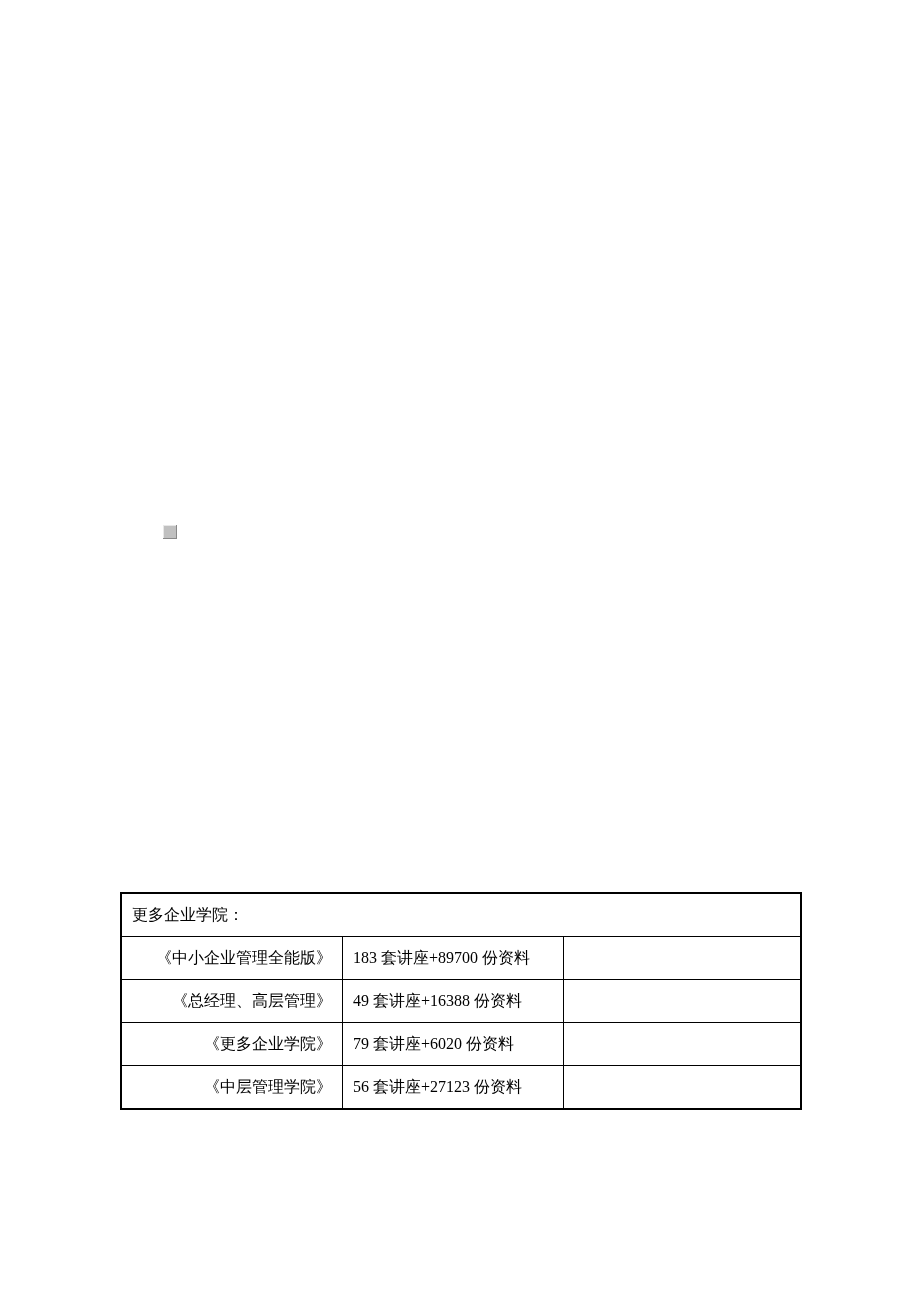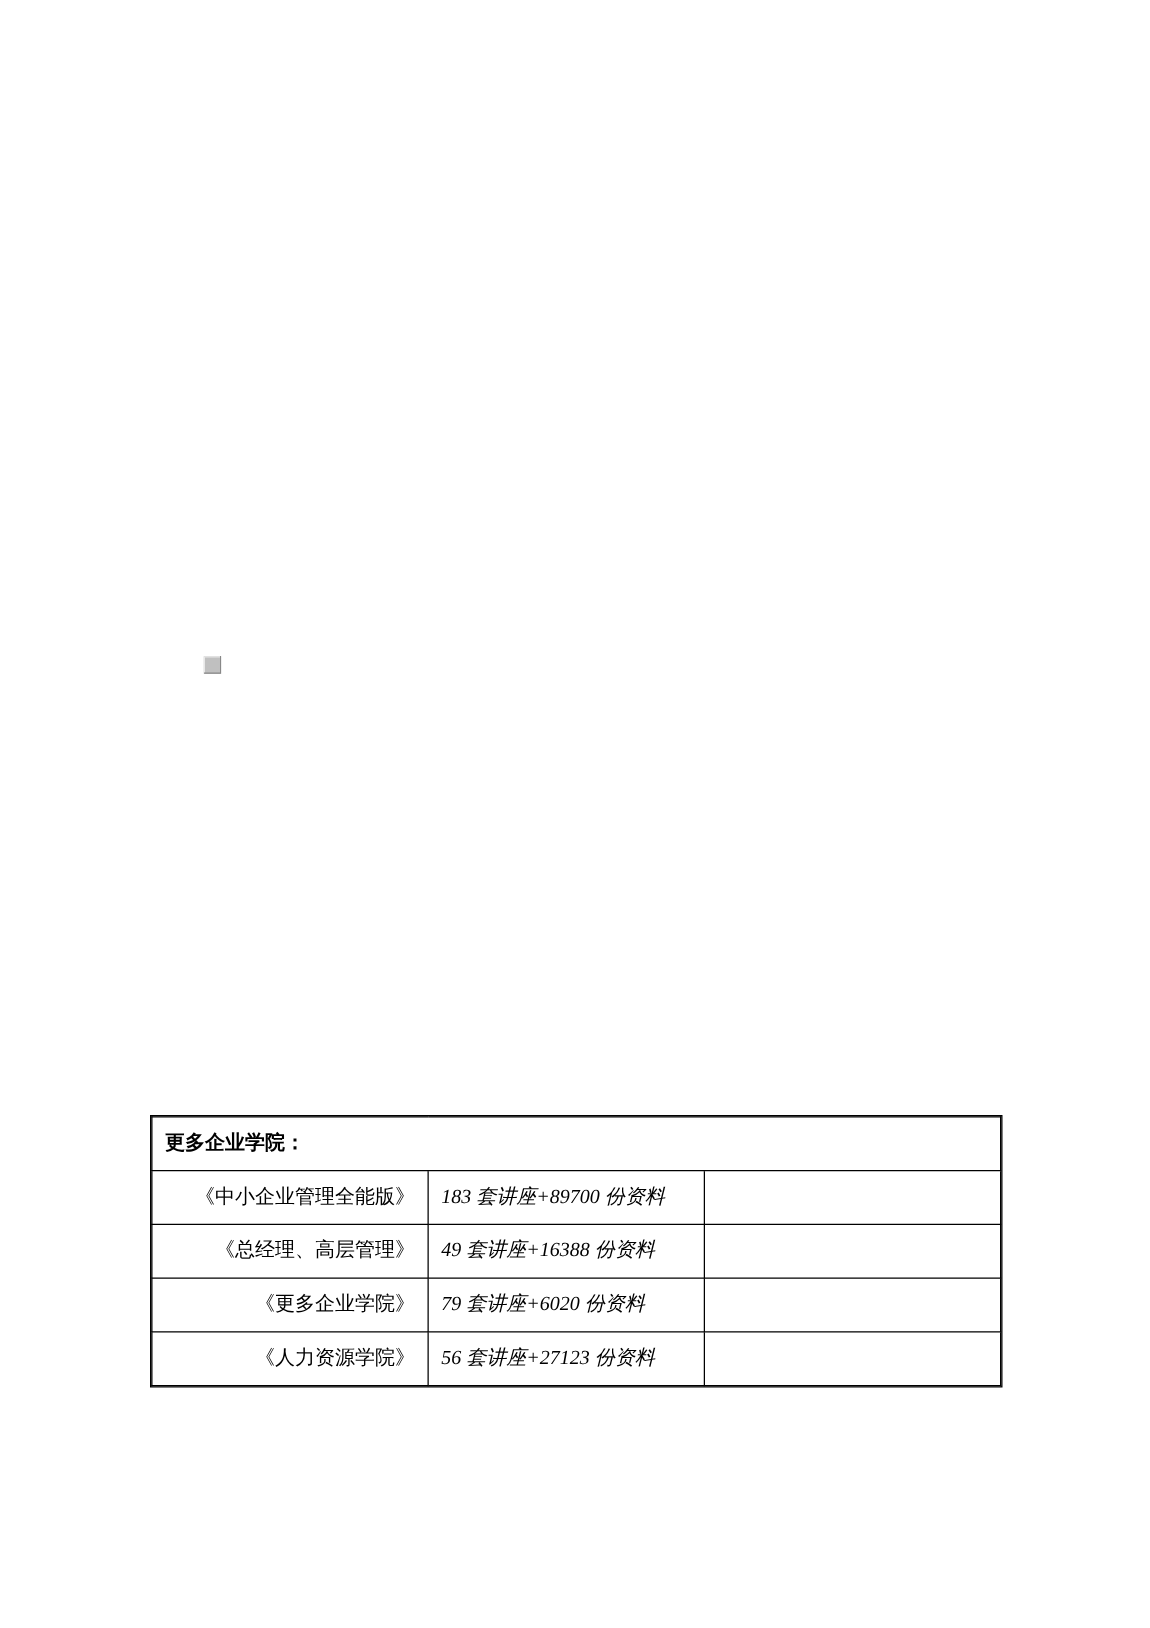--- a/index.html
+++ b/index.html
@@ -42,24 +42,24 @@
   th, td {
     border: 1px solid #000;
     padding: 8px 10px;
     text-align: left;
     vertical-align: middle;
     font-weight: normal;
     height: 26px;
     line-height: 1.4;
   }
   .header-cell {
-    font-weight: bold;
+    font-weight: normal;
   }
   .col1 { width: 200px; text-align: right; }
-  .col2 { width: 200px; font-style: italic; }
+  .col2 { width: 200px; }
   .col3 { width: auto; }
 </style>
 </head>
 <body>
 <div class="page">
 
 <div class="square-mark"></div>
 
 <div class="table-wrap">
   <table>
@@ -76,21 +76,21 @@
       <td class="col1">《总经理、高层管理》</td>
       <td class="col2">49 套讲座+16388 份资料</td>
       <td class="col3"></td>
     </tr>
     <tr>
       <td class="col1">《更多企业学院》</td>
       <td class="col2">79 套讲座+6020 份资料</td>
       <td class="col3"></td>
     </tr>
     <tr>
-      <td class="col1">《人力资源学院》</td>
+      <td class="col1">《中层管理学院》</td>
       <td class="col2">56 套讲座+27123 份资料</td>
       <td class="col3"></td>
     </tr>
   </tbody>
       </table>
 </div>
 
 </div>
 
 </body></html>

